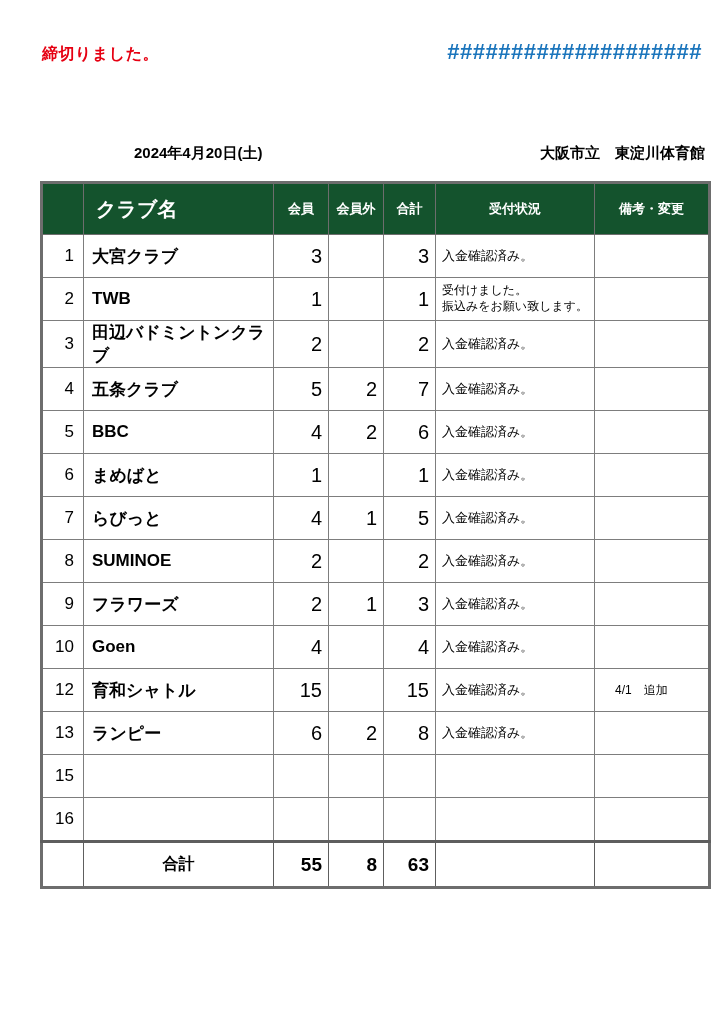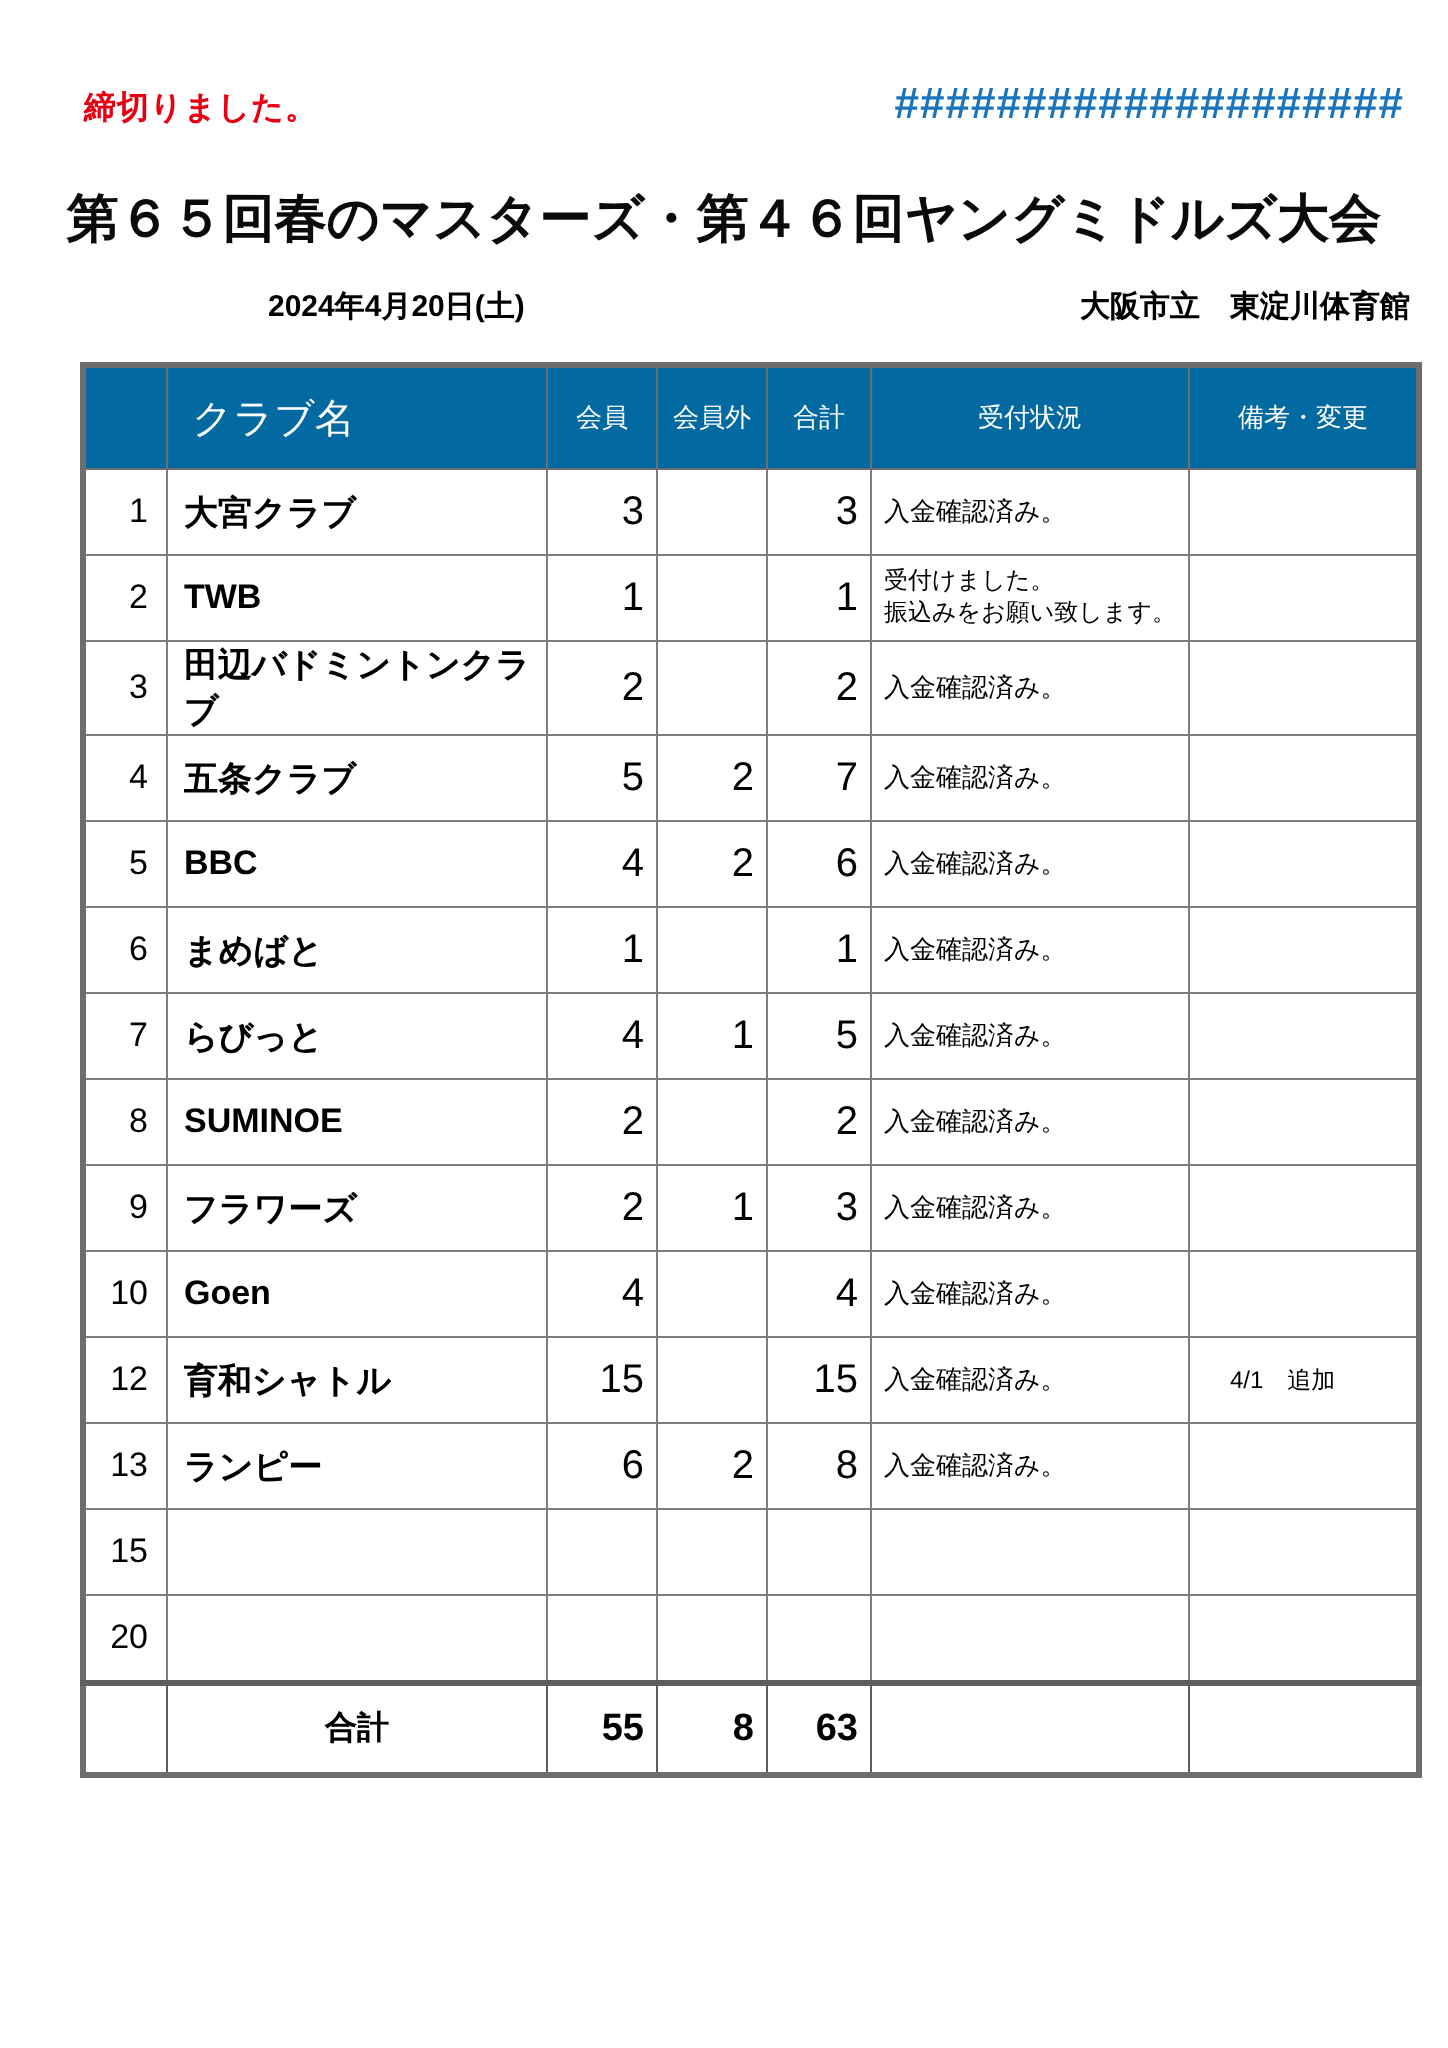--- a/index.html
+++ b/index.html
@@ -42,25 +42,25 @@
     table-layout: fixed;
     border: 3px solid #6d6d6d;
   }
   .entry th, .entry td {
     border: 1px solid #7d7d7d;
     overflow: hidden;
     vertical-align: middle;
     padding: 0;
   }
   .entry thead th {
-    background: #0369a1;
+    background: #14532d;
     color: #ffffff;
     height: 50px;
     border-color: #6d6d6d;
-    font-weight: normal;
+    font-weight: bold;
   }
   th.club-h { text-align: left; padding-left: 12px; font-size: 20px; }
   th.small-h { text-align: center; font-size: 13px; }
   .entry tbody td { height: 42px; background: #fff; }
   td.num   { text-align: right; padding-right: 9px;  font-size: 17px; }
   td.club  { text-align: left;  padding-left: 8px;   font-size: 17px; font-weight: 700; }
   td.val   { text-align: right; padding-right: 6px;  font-size: 20px; }
   td.status {
     text-align: left; padding-left: 6px; font-size: 13px;
     white-space: pre-line; line-height: 1.3;
@@ -71,21 +71,20 @@
   tr.total td.label { text-align: center; font-size: 16px; font-weight: bold; }
   tr.total td.val   { font-size: 19px; font-weight: bold; }
 </style>
 </head>
 <body>
 
 <div class="page">
 
   <div class="notice">締切りました。</div>
   <div class="hashes">####################</div>
-  <div class="title">第６５回春のマスターズ・第４６回ヤングミドルズ大会</div>
   <div class="date">2024年4月20日(土)</div>
   <div class="venue">大阪市立　東淀川体育館</div>
 
   <table class="entry">
     <colgroup>
       <col style="width:42px">
         <col style="width:190px">
         <col style="width:55px">
       <col style="width:55px">
         <col style="width:52px">
@@ -216,21 +215,21 @@
       <tr>
         <td class="num">15</td>
         <td class="club"></td>
         <td class="val"></td>
         <td class="val"></td>
         <td class="val"></td>
         <td class="status"></td>
         <td class="remarks"></td>
       </tr>
       <tr>
-        <td class="num">20</td>
+        <td class="num">16</td>
         <td class="club"></td>
         <td class="val"></td>
         <td class="val"></td>
         <td class="val"></td>
         <td class="status"></td>
         <td class="remarks"></td>
       </tr>
       <tr class="total">
         <td class="num"></td>
         <td class="label">合計</td>

